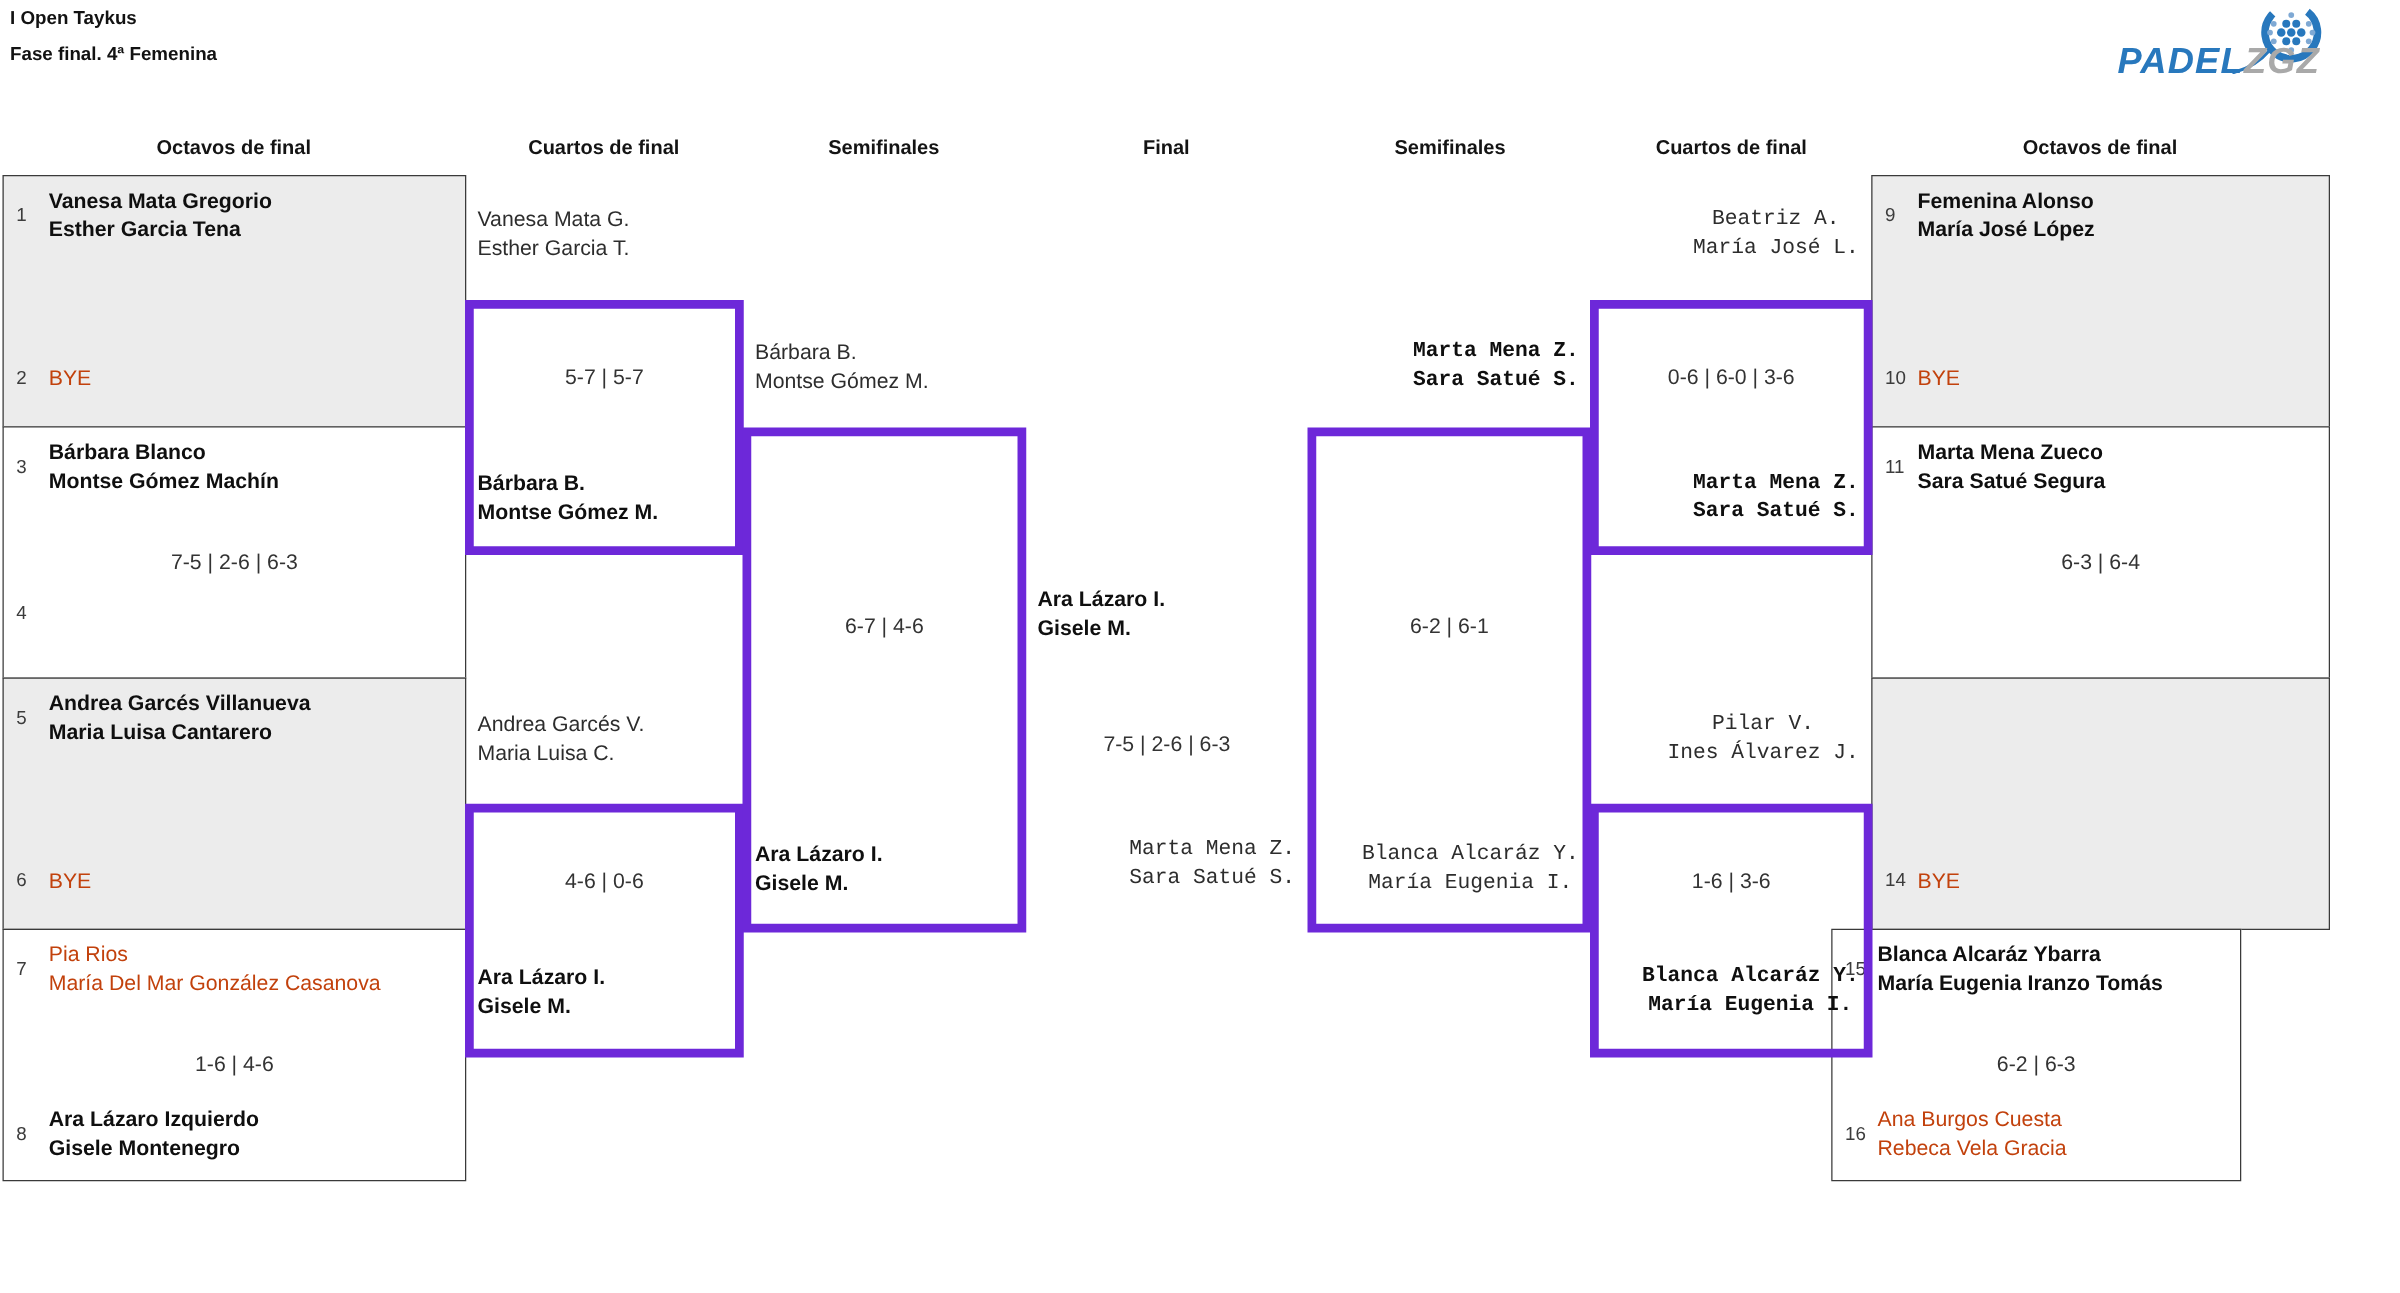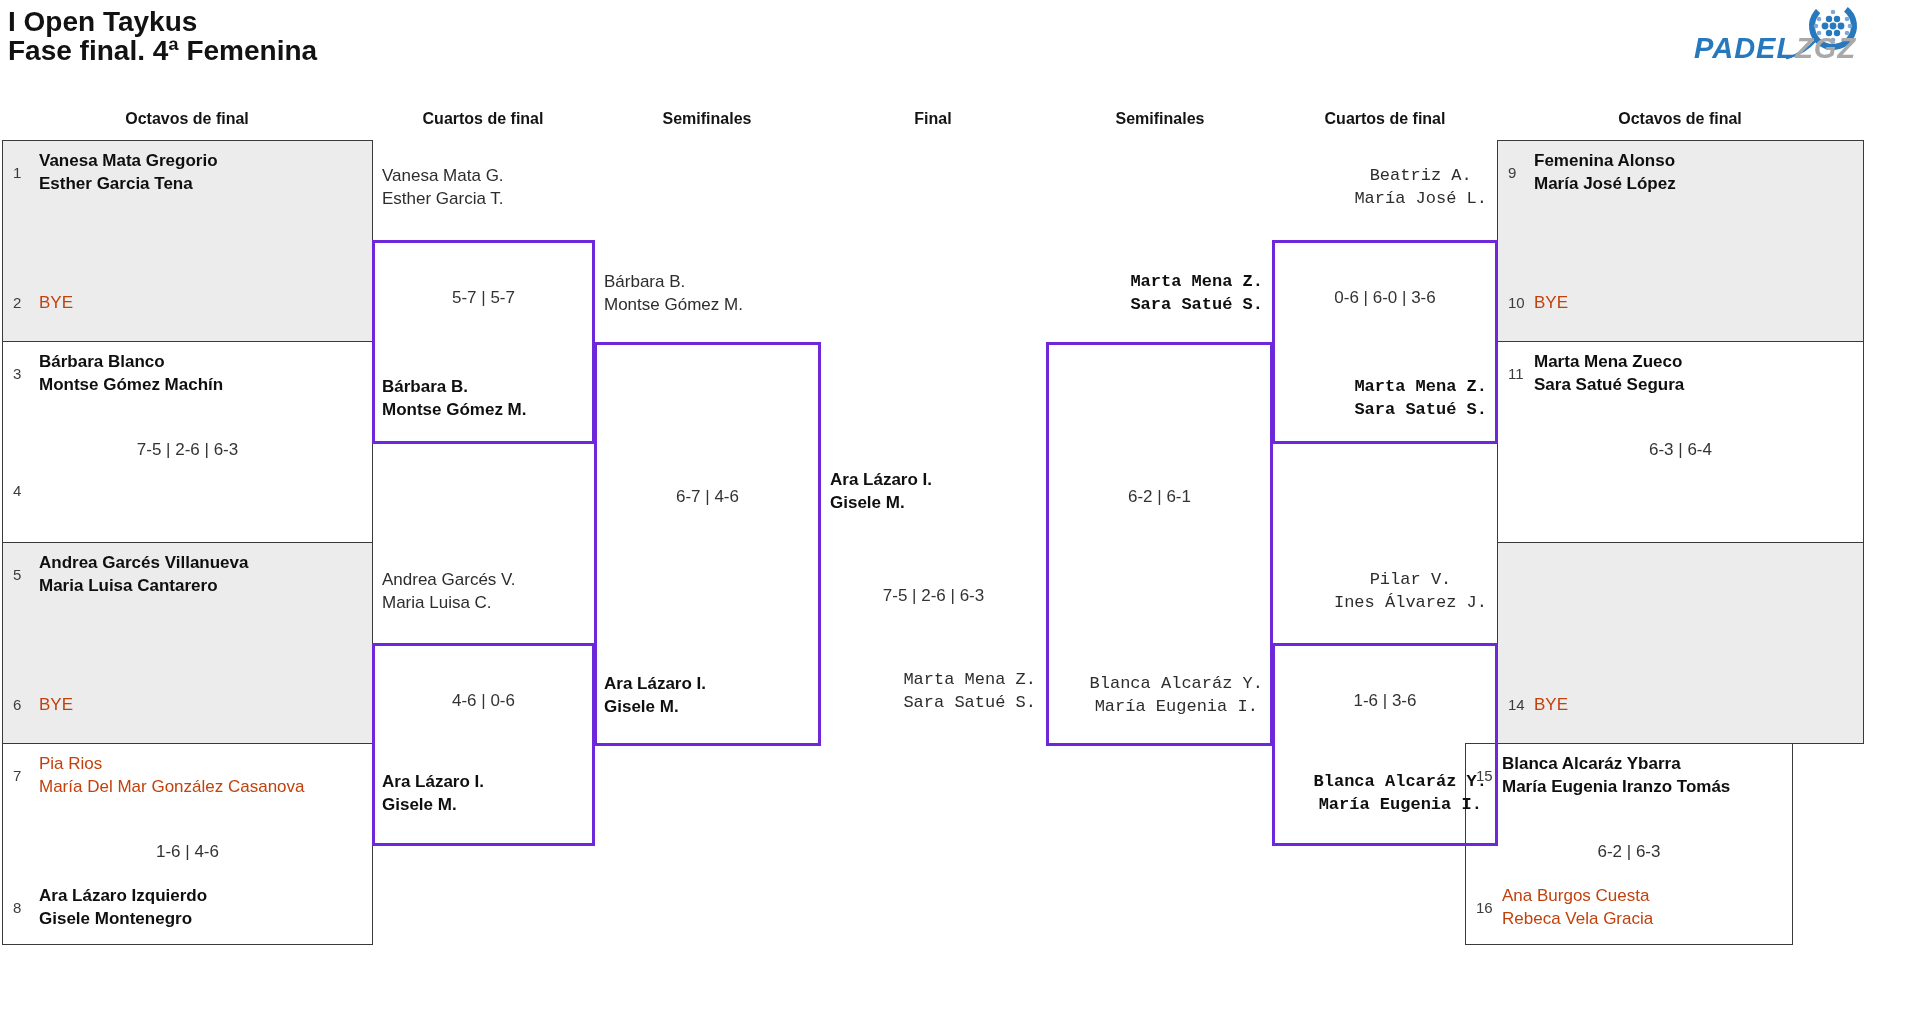--- a/index.html
+++ b/index.html
@@ -1,26 +1,26 @@
 <!DOCTYPE html>
 <html><head>
 <meta charset="utf-8">
 <style>
   html,body{margin:0;padding:0;}
   body{
     width:1920px;height:1034px;position:relative;background:#ffffff;overflow:hidden;
     font-family:"Liberation Sans",sans-serif;color:#222;
   }
   .abs{position:absolute;}
-  .title{left:8px;font-size:28px;font-weight:600;color:#121212;white-space:nowrap;}
+  .title{left:8px;font-size:15px;font-weight:600;color:#121212;white-space:nowrap;}
   .t1{top:6px;} .t2{top:35px;}
   .hdr{top:110px;transform:translateX(-50%);font-size:16px;font-weight:700;color:#141414;white-space:nowrap;}
   .obox{position:absolute;border:1px solid #3a3a3a;background:#fff;box-sizing:border-box;}
   .obox.gray{background:#ececec;}
-  .qbox{position:absolute;border:3px solid #6d28d9;box-sizing:border-box;background:transparent;padding-left:45px;}
+  .qbox{position:absolute;border:7px solid #6d28d9;box-sizing:border-box;background:transparent;padding-left:45px;}
   .pair{position:absolute;left:10px;right:4px;display:flex;gap:8px;align-items:center;}
   .pt{top:8px;} .pb{top:140px;} .pbye{top:150px;}
   .seed{width:18px;flex:none;font-size:15px;color:#3c3c3c;}
   .names div{font-size:17px;line-height:23px;color:#c2410c;white-space:nowrap;}
   .names.w div{font-weight:700;color:#0f0f0f;}
   .score{position:absolute;left:0;right:0;text-align:center;font-size:17px;color:#333;white-space:nowrap;}
   .oscore{top:98px;} .qscore{top:45px;} .sscore{top:142px;}
   .lbl{position:absolute;font-size:17px;line-height:23px;}
   .lbl div{white-space:nowrap;color:#2d2d2d;}
   .lbl.bold div{font-weight:700;color:#0f0f0f;}

